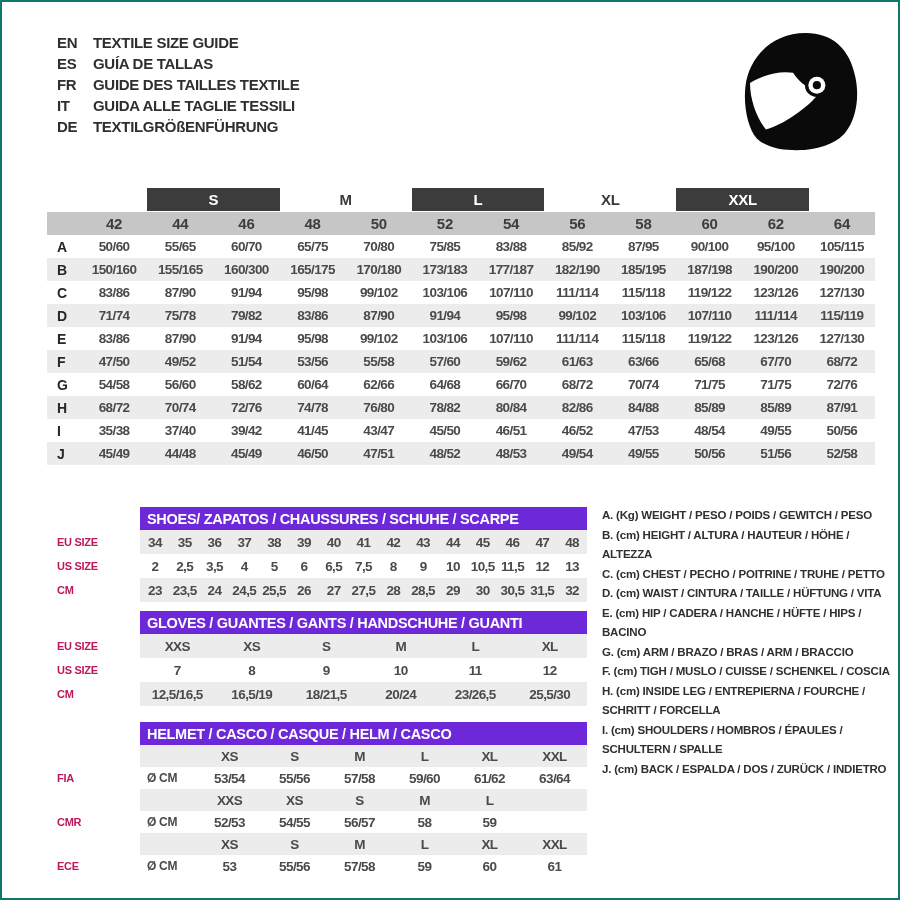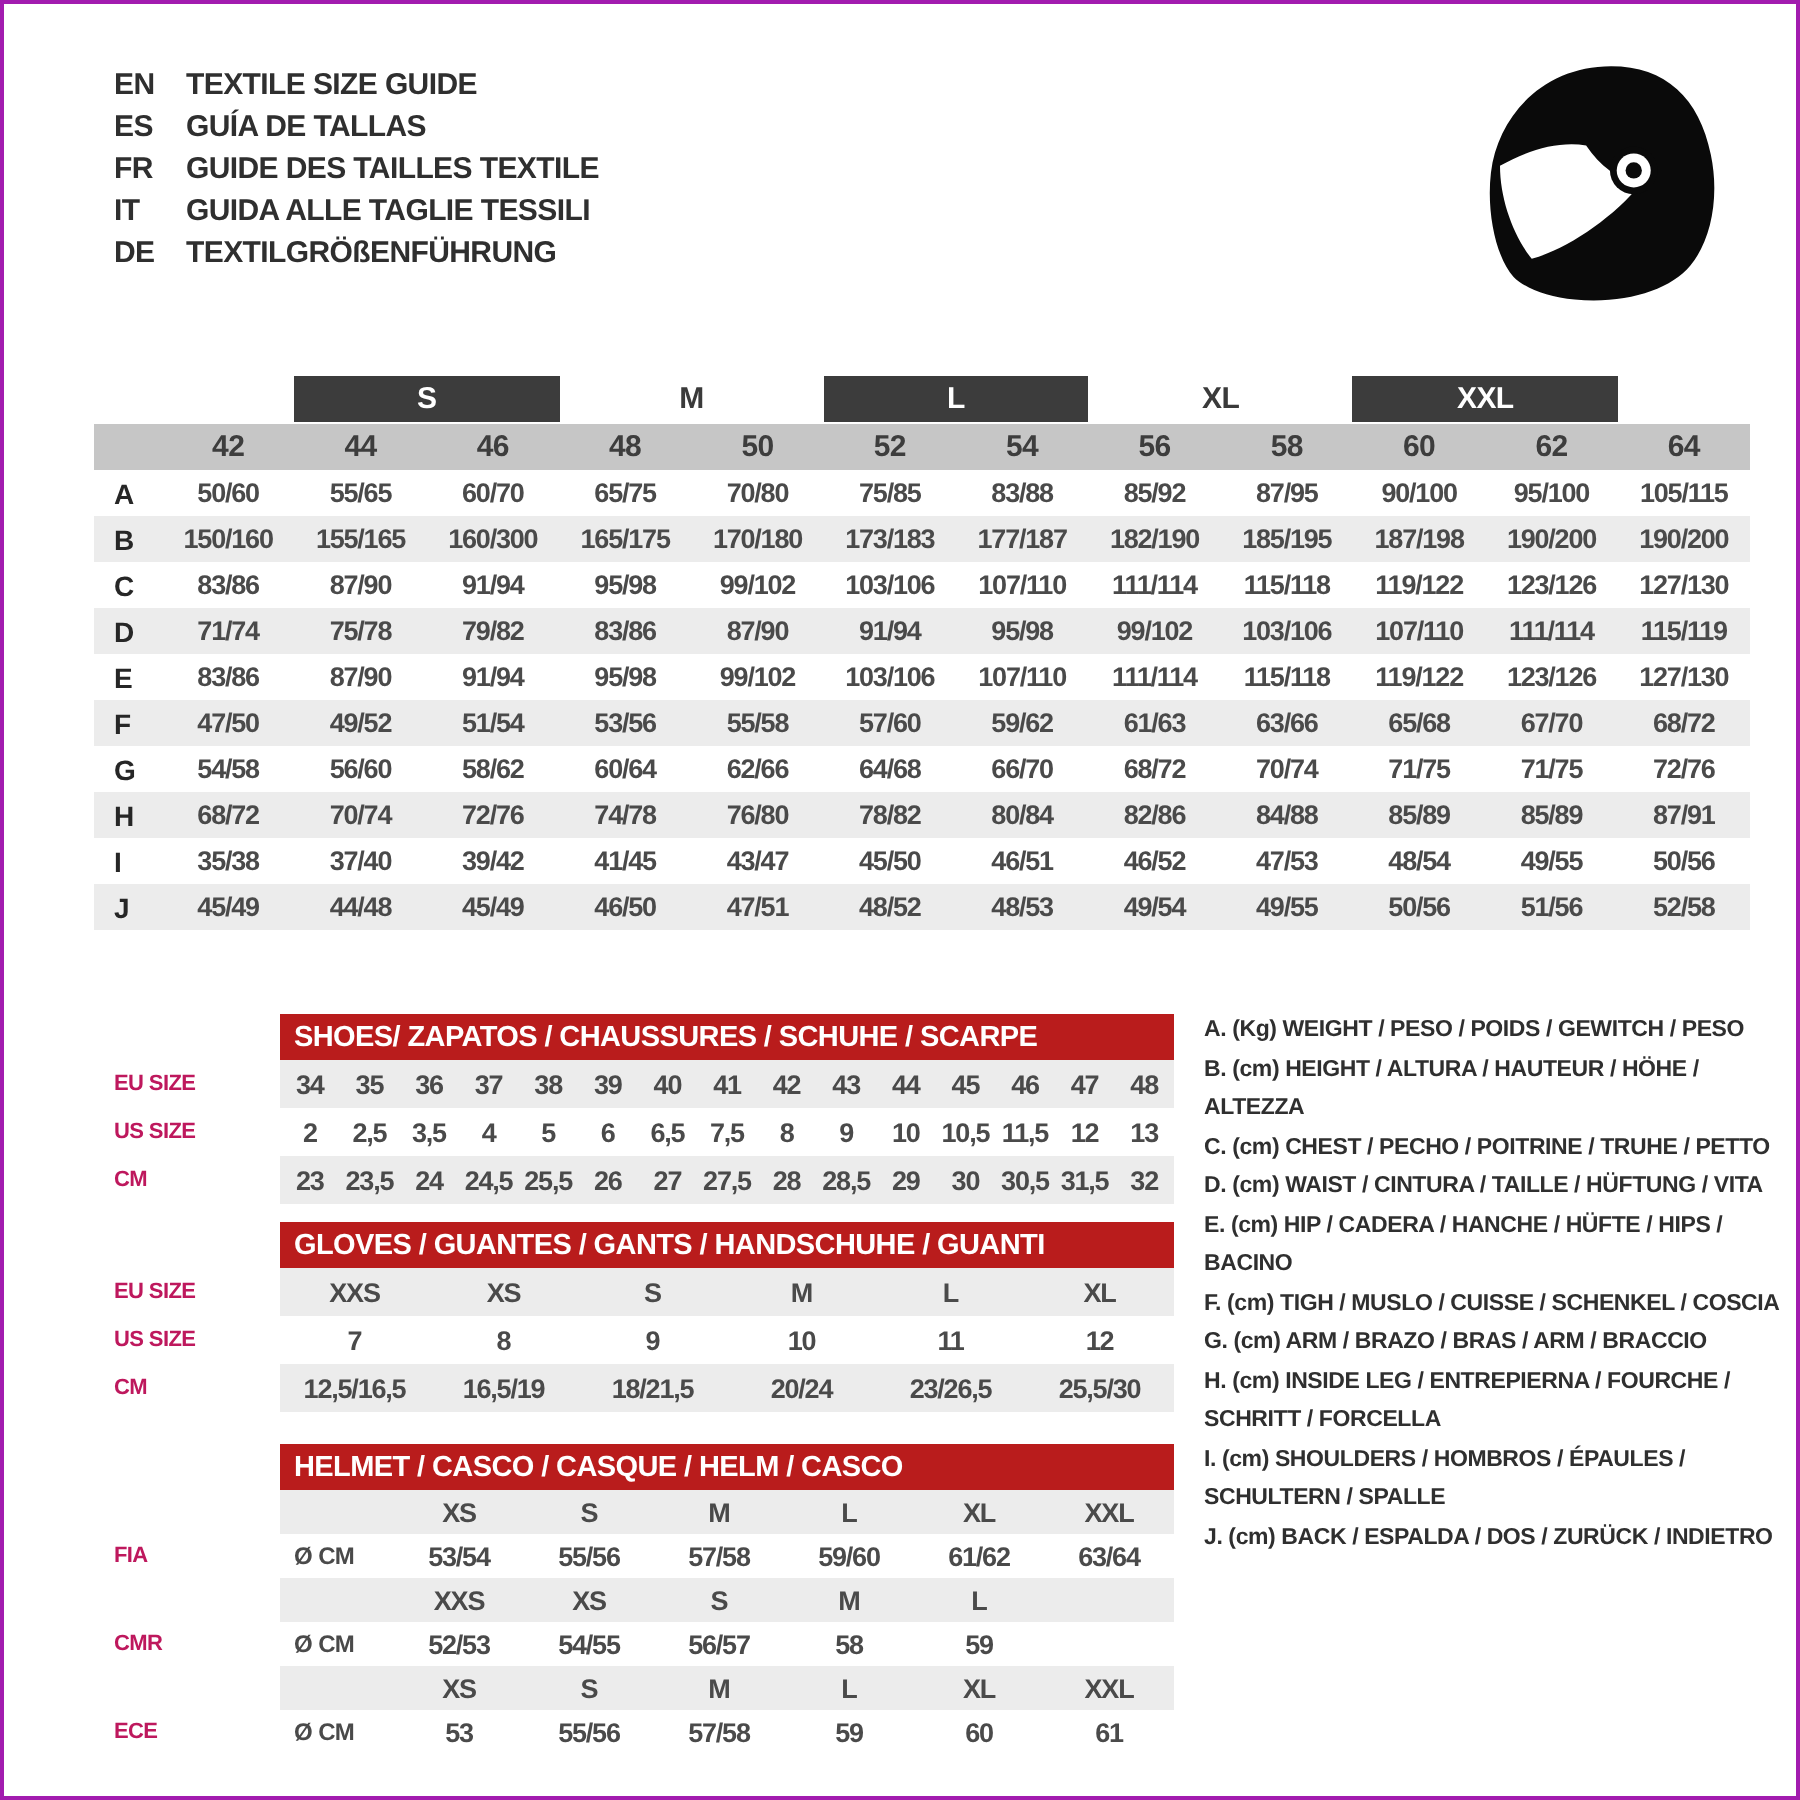--- a/index.html
+++ b/index.html
@@ -1,18 +1,18 @@
 <!DOCTYPE html>
 <html><head>
 <meta charset="utf-8">
 <style>
   html,body{margin:0;padding:0;background:#fff;}
   .page{
     position:relative;width:900px;height:900px;box-sizing:border-box;
-    background:#fff;border:2px solid #a21caf;
+    background:#fff;border:2px solid #0f766e;
     font-family:"Liberation Sans",sans-serif;font-weight:bold;
     letter-spacing:-0.3px;color:#3a3a3a;overflow:hidden;
   }
   
   .lang{position:absolute;left:55px;top:30px;}
   .lang-row{display:flex;height:21px;align-items:center;}
   .lang-code{width:36px;font-size:15px;color:#2f2f2f;}
   .lang-label{font-size:15px;color:#2f2f2f;}
   .helmet-icon{position:absolute;right:26px;top:22px;width:142px;height:136px;}
   
@@ -23,21 +23,21 @@
   .plain{color:#3a3a3a;}
   .band{background:#c6c6c6;}
   .stripe{background:#ececec;}
   .mrow{display:grid;grid-template-columns:34px repeat(12,1fr);height:23px;align-items:center;}
   .mrow .vcell{text-align:center;font-size:13.5px;color:#4a4a4a;letter-spacing:-0.6px;}
   .mrow .rlabel{font-size:14px;color:#262626;padding-left:10px;}
   .sizes-row .vcell{font-size:15px;color:#3d3d3d;letter-spacing:-0.3px;}
   
   .left-tables{position:absolute;left:55px;top:505px;width:530px;}
   .sec-bar{margin-left:83px;height:23px;display:flex;align-items:center;
-    background:#b91c1c;color:#fff;font-size:14.5px;padding-left:7px;letter-spacing:-0.3px;}
+    background:#6d28d9;color:#fff;font-size:14.5px;padding-left:7px;letter-spacing:-0.3px;}
   .srow{display:grid;align-items:center;}
   .shoes-grid{grid-template-columns:83px repeat(15,1fr);height:24px;}
   .gloves-grid{grid-template-columns:83px repeat(6,1fr);height:24px;}
   .helmet-grid{grid-template-columns:83px 57px repeat(6,1fr);height:22px;}
   .srow .rlabel{font-size:11px;color:#be185d;}
   .srow .vcell{text-align:center;font-size:13.5px;color:#4a4a4a;letter-spacing:-0.6px;height:100%;
     display:flex;align-items:center;justify-content:center;}
   .srow .ucell{font-size:12px;color:#4a4a4a;height:100%;display:flex;align-items:center;padding-left:7px;box-sizing:border-box;}
   .tbl{margin-bottom:0;}
   .tbl.gloves{margin-top:9px;}
@@ -419,20 +419,20 @@
         </div>
     </div>
   </div>
 
   <div class="legend">
       <div class="legend-item">A. (Kg) WEIGHT / PESO / POIDS / GEWITCH / PESO</div>
       <div class="legend-item">B. (cm) HEIGHT / ALTURA / HAUTEUR / HÖHE / ALTEZZA</div>
       <div class="legend-item">C. (cm) CHEST / PECHO / POITRINE / TRUHE / PETTO</div>
       <div class="legend-item">D. (cm) WAIST / CINTURA / TAILLE / HÜFTUNG / VITA</div>
       <div class="legend-item">E. (cm) HIP / CADERA / HANCHE / HÜFTE / HIPS / BACINO</div>
+      <div class="legend-item">G. (cm) ARM / BRAZO / BRAS / ARM / BRACCIO</div>
       <div class="legend-item">F. (cm) TIGH / MUSLO / CUISSE / SCHENKEL / COSCIA</div>
-      <div class="legend-item">G. (cm) ARM / BRAZO / BRAS / ARM / BRACCIO</div>
       <div class="legend-item">H. (cm) INSIDE LEG / ENTREPIERNA / FOURCHE / SCHRITT / FORCELLA</div>
       <div class="legend-item">I. (cm) SHOULDERS / HOMBROS / ÉPAULES / SCHULTERN / SPALLE</div>
       <div class="legend-item">J. (cm) BACK / ESPALDA / DOS / ZURÜCK / INDIETRO</div>
     </div>
 
 </div>
 
 </body></html>

